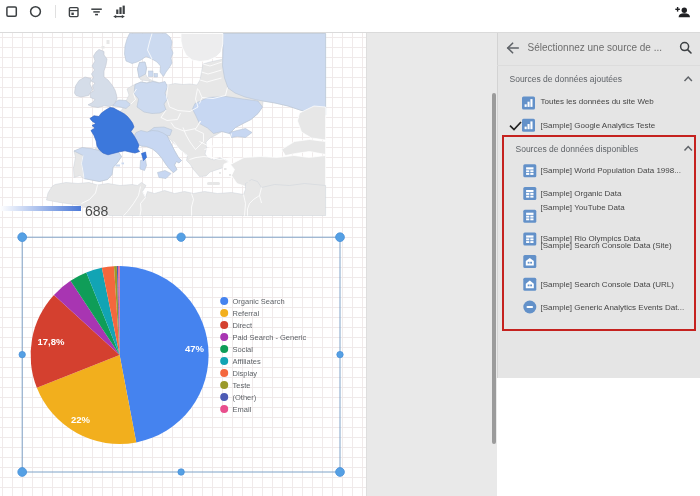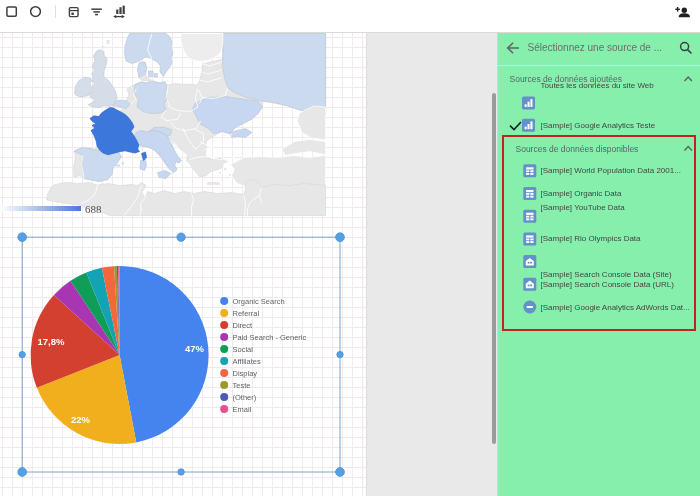--- a/index.html
+++ b/index.html
@@ -3,28 +3,28 @@
 <style>
 html,body{margin:0;padding:0;}
 body{width:700px;height:496px;position:relative;overflow:hidden;font-family:"Liberation Sans",sans-serif;background:#fff;}
 .abs{position:absolute;}
 #toolbar{left:0;top:0;width:700px;height:32px;background:#fff;border-bottom:1px solid #dadada;}
 #page{left:0;top:33px;width:366px;height:463px;background-color:#fff;
  background-image:linear-gradient(to right,#f0eaea 1px,transparent 1px),linear-gradient(to bottom,#f0eaea 1px,transparent 1px);
  background-size:10px 10px;background-position:2px 4px;}
 #backdrop{left:366px;top:33px;width:131px;height:463px;background:#e9e9e9;border-left:1px solid #dedede;box-sizing:border-box;}
 #scrollbar{left:492px;top:93px;width:4px;height:351px;background:#9b9b9b;border-radius:2px;}
-#sidebar{left:497px;top:33px;width:203px;height:463px;background:#86efac;border-left:1px solid #d3d3d3;box-sizing:border-box;}
+#sidebar{left:497px;top:33px;width:203px;height:345px;background:#e5e5e5;border-left:1px solid #d3d3d3;box-sizing:border-box;}
 #sb-divider{left:497px;top:65px;width:203px;height:1px;background:#dcdcdc;}
 .sb-title{position:absolute;left:29.5px;top:9px;width:160px;height:13px;font-size:10px;line-height:12px;color:#6d6d6d;white-space:nowrap;}
 .sec{position:absolute;left:11.5px;font-size:8.5px;line-height:9px;color:#5f6368;white-space:nowrap;}
 .row-t{position:absolute;left:42.5px;font-size:8px;line-height:9px;color:#454545;white-space:nowrap;}
 #redbox{position:absolute;left:3.5px;top:102px;width:194px;height:195.5px;border:2px solid #c5221f;box-sizing:border-box;}
 #grad{left:0px;top:205.5px;width:81px;height:5.5px;background:linear-gradient(to right,#ffffff,#4b79d8);}
-#gradtxt{left:85px;top:203px;font-size:11px;color:#4a4a4a;font-family:Liberation Serif, serif;}
+#gradtxt{left:85px;top:203px;font-size:14px;color:#4a4a4a;}
 svg text{font-family:"Liberation Sans",sans-serif;}
 </style></head>
 <body>
 <div class="abs" id="page"></div>
 <div class="abs" id="backdrop"></div>
 <div class="abs" id="scrollbar"></div>
 <div class="abs" id="toolbar"></div>
 <svg class="abs" id="tbicons" style="left:0;top:0" width="700" height="33" viewBox="0 0 700 33">
     <rect x="6.9" y="6.9" width="9.4" height="9.4" rx="1.2" fill="none" stroke="#3c4043" stroke-width="1.5"></rect>
 <circle cx="35.5" cy="11.6" r="4.9" fill="none" stroke="#3c4043" stroke-width="1.5"></circle>
@@ -153,31 +153,31 @@
 <circle cx="22.2" cy="472" r="4.4" fill="#55a0e4" stroke="#4a90d8" stroke-width="0.8"></circle>
 <circle cx="340" cy="472" r="4.4" fill="#55a0e4" stroke="#4a90d8" stroke-width="0.8"></circle>
 <circle cx="181.1" cy="237.2" r="4.2" fill="#55a0e4" stroke="#4a90d8" stroke-width="0.8"></circle>
 <circle cx="22.2" cy="354.6" r="3.2" fill="#55a0e4" stroke="#4a90d8" stroke-width="0.8"></circle>
 <circle cx="340" cy="354.6" r="3.2" fill="#55a0e4" stroke="#4a90d8" stroke-width="0.8"></circle>
 <circle cx="181.1" cy="472" r="3.2" fill="#55a0e4" stroke="#4a90d8" stroke-width="0.8"></circle>
   </svg>
 <div class="abs" id="sidebar">
 <div class="sb-title">Sélectionnez une source de ...</div>
 <div class="sec" style="top:41.5px;">Sources de données ajoutées</div>
-<div class="row-t" style="top:48px;">Toutes les données du site Web</div>
+<div class="row-t" style="top:64px;">Toutes les données du site Web</div>
 <div class="row-t" style="top:87.8px;">[Sample] Google Analytics Teste</div>
 <div id="redbox"></div>
 <div class="sec" style="top:111.5px;padding-left:6px;">Sources de données disponibles</div>
-<div class="row-t" style="top:133.3px;">[Sample] World Population Data 2001...</div>
+<div class="row-t" style="top:133.3px;">[Sample] World Population Data 1998...</div>
 <div class="row-t" style="top:156px;">[Sample] Organic Data</div>
 <div class="row-t" style="top:170px;">[Sample] YouTube Data</div>
 <div class="row-t" style="top:201.4px;">[Sample] Rio Olympics Data</div>
-<div class="row-t" style="top:237px;">[Sample] Search Console Data (Site)</div>
+<div class="row-t" style="top:208px;">[Sample] Search Console Data (Site)</div>
 <div class="row-t" style="top:246.8px;text-align:right;">[Sample] Search Console Data (URL)</div>
-<div class="row-t" style="top:269.5px;">[Sample] Google Analytics AdWords Dat...</div>
+<div class="row-t" style="top:269.5px;">[Sample] Generic Analytics Events Dat...</div>
 <svg class="abs" id="sbicons" style="left:0;top:0" width="203" height="463" viewBox="0 0 203 463">
       <g stroke="#5f6368" stroke-width="1.6" fill="none" stroke-linecap="round">
         <line x1="9.8" y1="15" x2="20.3" y2="15"></line>
         <polyline points="14.6,10.2 9.8,15 14.6,19.8"></polyline>
       </g>
 <circle cx="186.6" cy="13.6" r="4" fill="none" stroke="#3c4043" stroke-width="1.5"></circle>
 <line x1="189.6" y1="16.6" x2="193" y2="20" stroke="#3c4043" stroke-width="1.6" stroke-linecap="round"></line>
 <polyline points="186.5,47.9 190.2,44.1 193.9,47.9" fill="none" stroke="#5f6368" stroke-width="1.5"></polyline>
 <polyline points="186.5,117.4 190.2,113.6 193.9,117.4" fill="none" stroke="#5f6368" stroke-width="1.5"></polyline>
 <polyline points="12,92.6 16,96.5 23,89" fill="none" stroke="#212121" stroke-width="1.7"></polyline>

